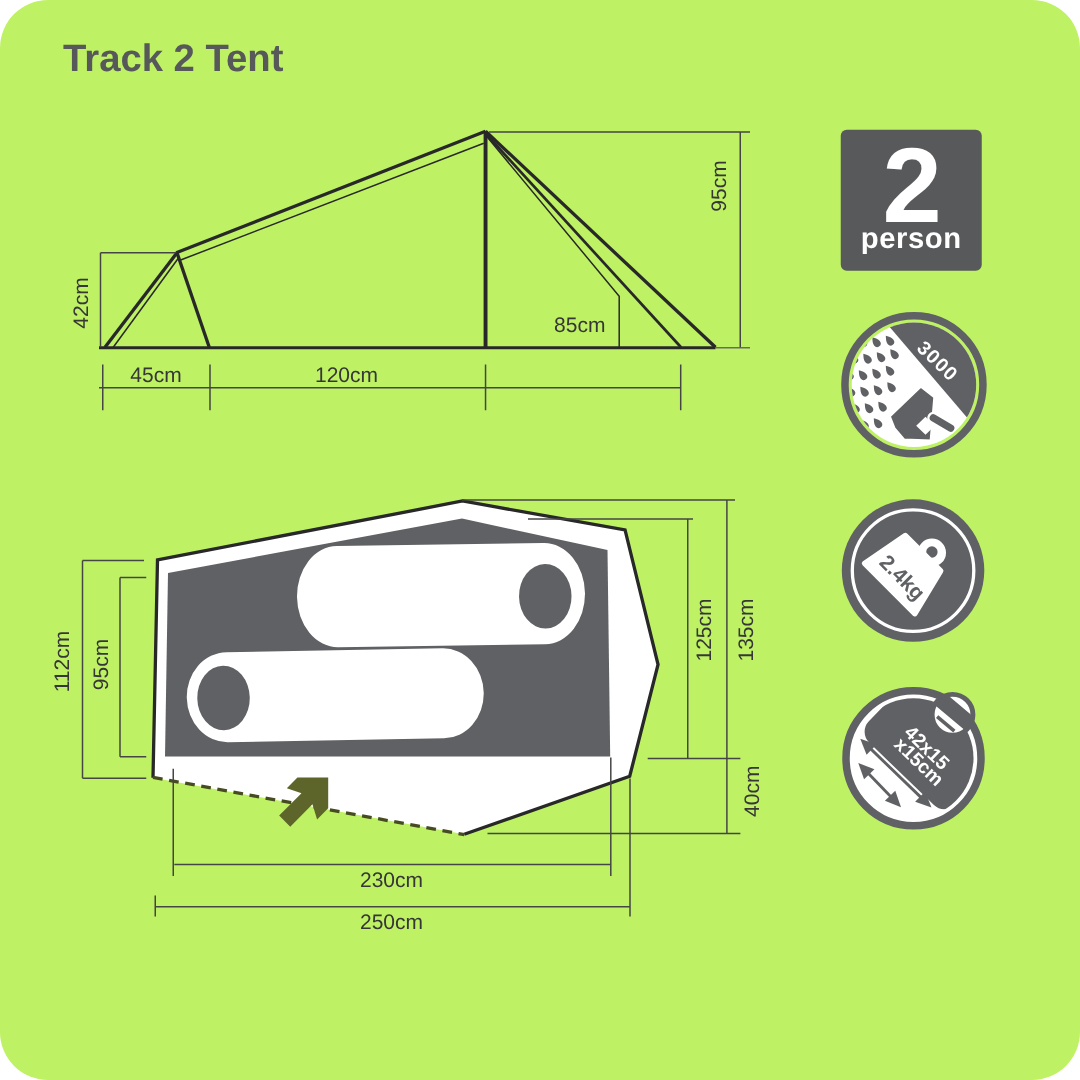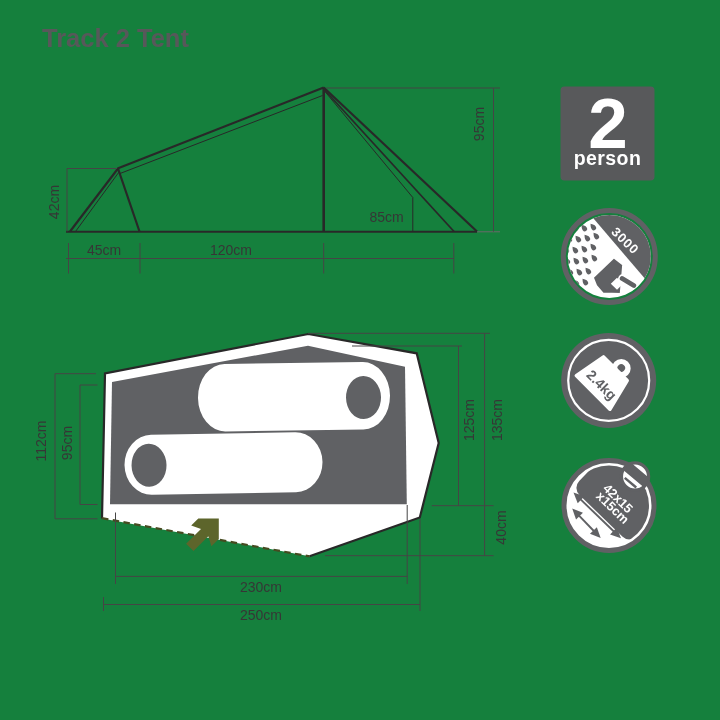--- a/index.html
+++ b/index.html
@@ -1,16 +1,16 @@
 <!DOCTYPE html>
 <html><head>
 <meta charset="utf-8">
 <style>
 html,body{margin:0;padding:0;background:#fff;}
-#page{position:relative;width:720px;height:720px;background:#15803d;overflow:hidden;}
+#page{position:relative;width:720px;height:720px;background:#bef264;overflow:hidden;border-radius:32px;}
 svg{display:block;}
 text{font-family:"Liberation Sans", sans-serif;}
 </style>
 </head>
 <body>
 <div id="page">
 <svg width="720" height="720" viewBox="0 0 720 720">
   <defs>
     <path id="drop" d="M0,-4 C1.5,-1.9 2.4,-0.7 2.4,1 A2.4,2.6 0 1,1 -2.4,1 C-2.4,-0.7 -1.5,-1.9 0,-4 Z" fill="#606164"></path>
     <clipPath id="disc2">

